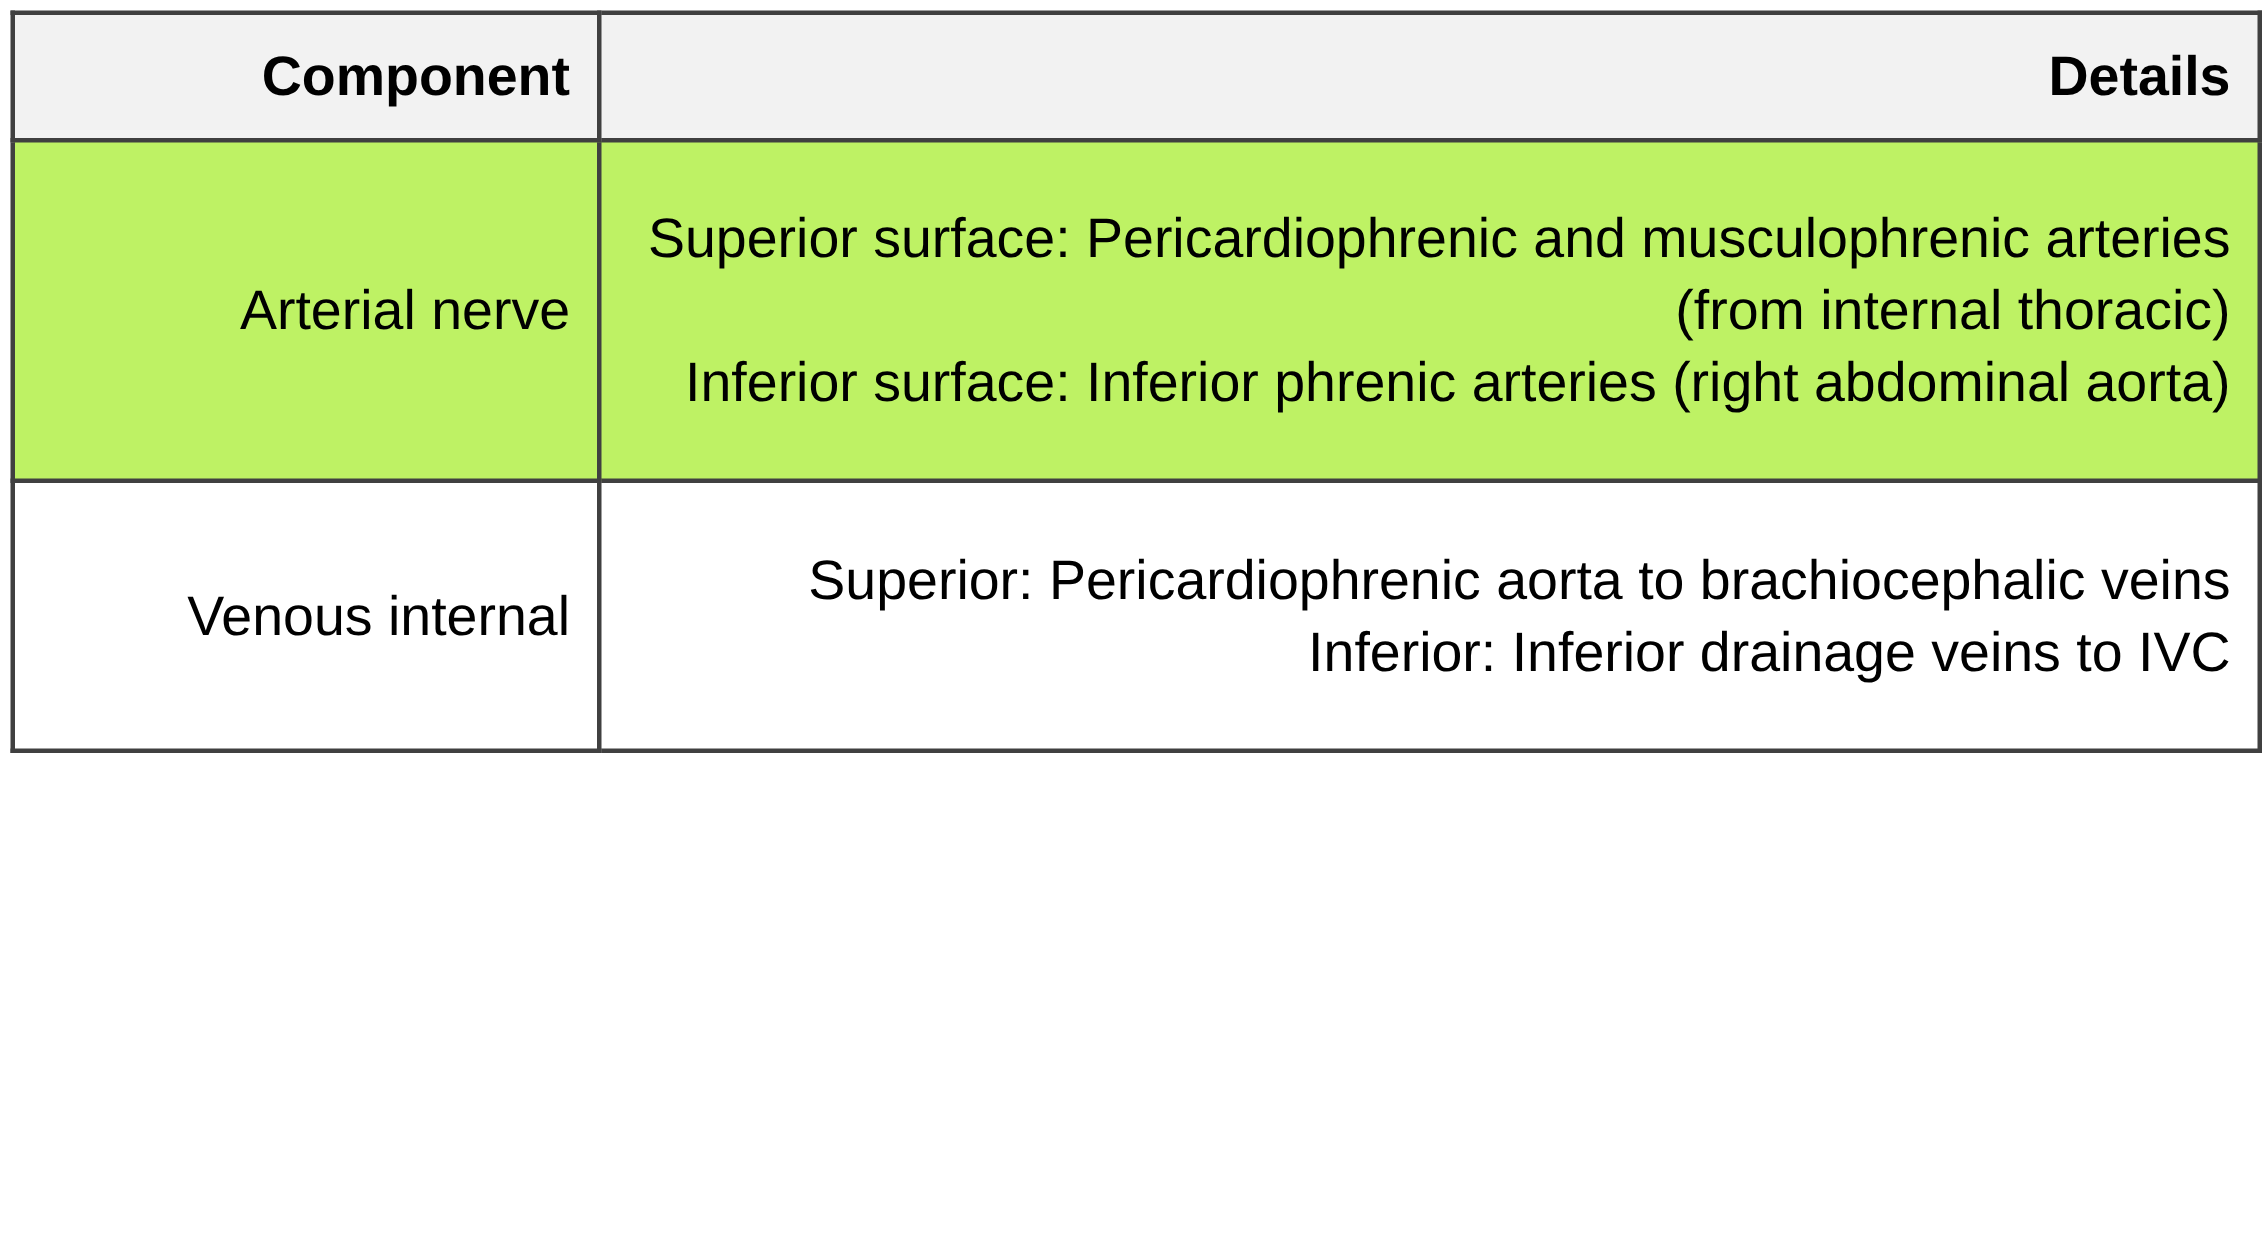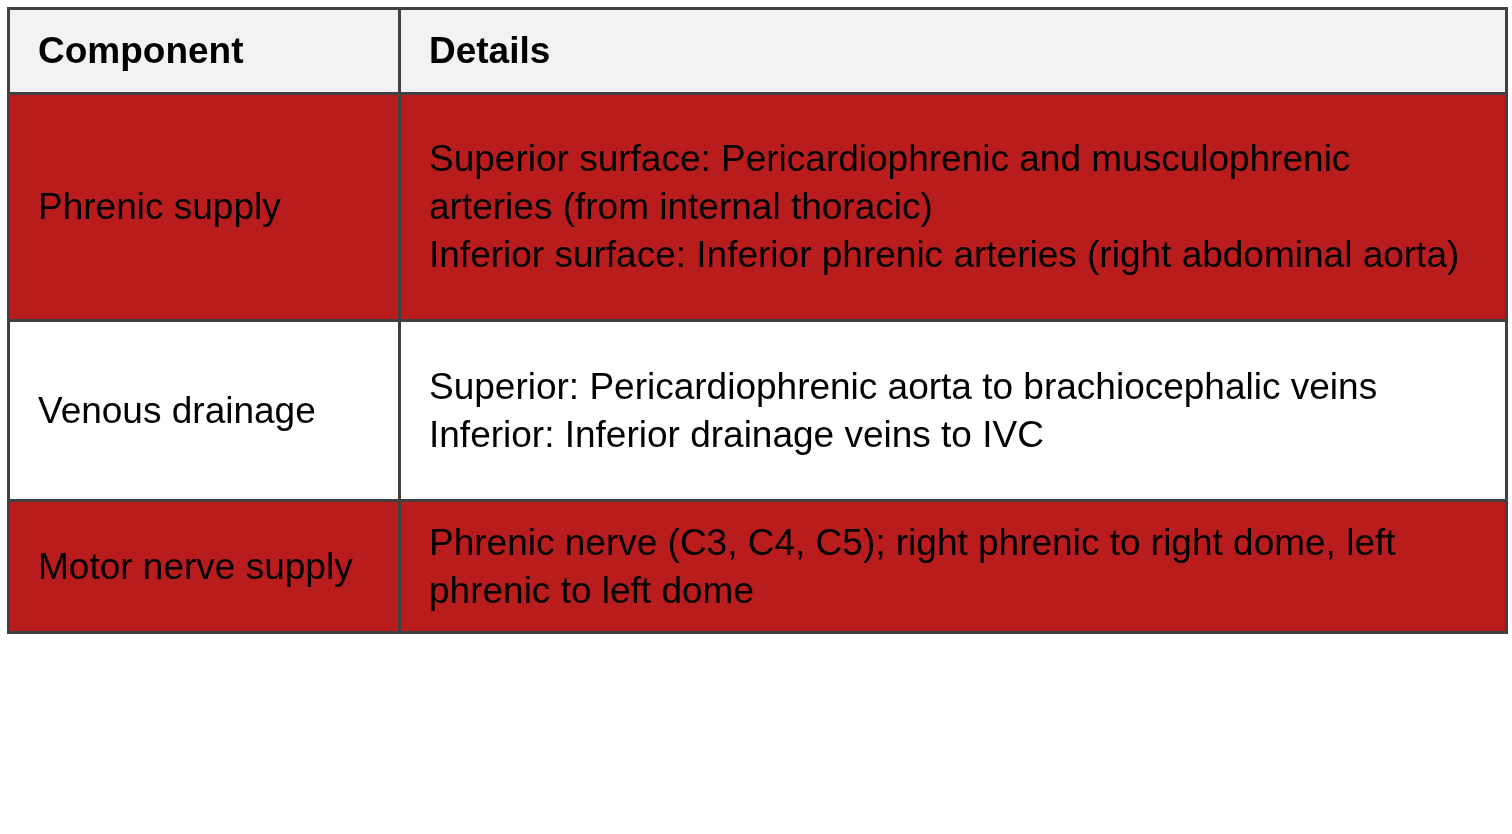--- a/index.html
+++ b/index.html
@@ -21,32 +21,32 @@
     }
     table {
       border-collapse: collapse;
       table-layout: fixed;
       width: 1498px;
     }
     col.c1 { width: 391px; }
     col.c2 { width: 1107px; }
     th, td {
       border: 3px solid #404040;
-      text-align: left;
+      text-align: right;
       vertical-align: middle;
-      padding: 0 28px;
+      padding: 0 18px;
       font-size: 37px;
       line-height: 48px;
     }
     th {
       font-weight: bold;
       background: #f2f2f2;
       height: 82px;
     }
-    tr.row-odd td { background: #b91c1c; }
+    tr.row-odd td { background: #bef264; }
     tr.row-even td { background: #ffffff; }
     tr.r1 td { height: 224px; }
     tr.r2 td { height: 177px; }
     tr.r3 td { height: 129px; }
     tr.r4 td { height: 179px; }
     .line { display: block; }
   </style>
 </head>
 <body>
 
@@ -57,34 +57,28 @@
       <col class="c2">
     </colgroup>
     <thead>
       <tr>
         <th>Component</th>
         <th>Details</th>
       </tr>
     </thead>
     <tbody>
       <tr class="row-odd r1">
-        <td>Phrenic supply</td>
+        <td>Arterial nerve</td>
         <td>
           <span class="line">Superior surface: Pericardiophrenic and musculophrenic arteries (from internal thoracic)</span>
           <span class="line">Inferior surface: Inferior phrenic arteries (right abdominal aorta)</span>
         </td>
       </tr>
       <tr class="row-even r2">
-        <td>Venous drainage</td>
+        <td>Venous internal</td>
         <td>
           <span class="line">Superior: Pericardiophrenic aorta to brachiocephalic veins</span>
           <span class="line">Inferior: Inferior drainage veins to IVC</span>
-        </td>
-      </tr>
-      <tr class="row-odd r3">
-        <td>Motor nerve supply</td>
-        <td>
-          <span class="line">Phrenic nerve (C3, C4, C5); right phrenic to right dome, left phrenic to left dome</span>
         </td>
       </tr>
     </tbody>
   </table>
 </div>
 
 </body></html>

